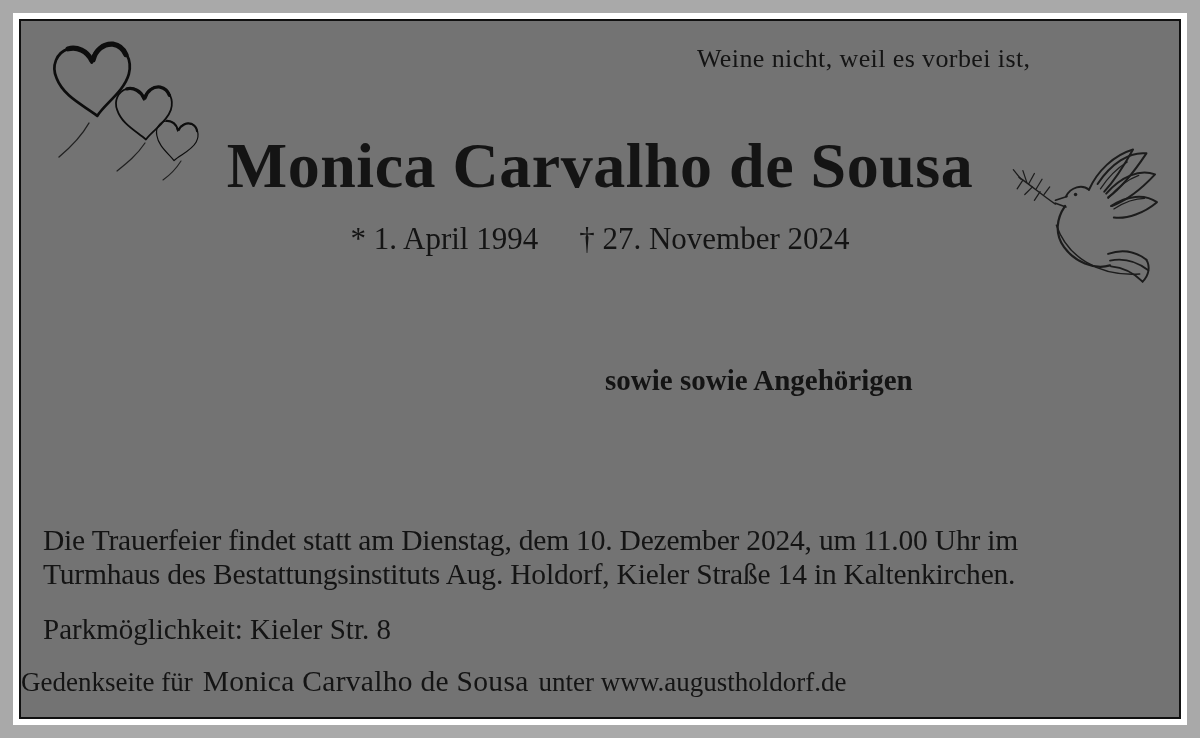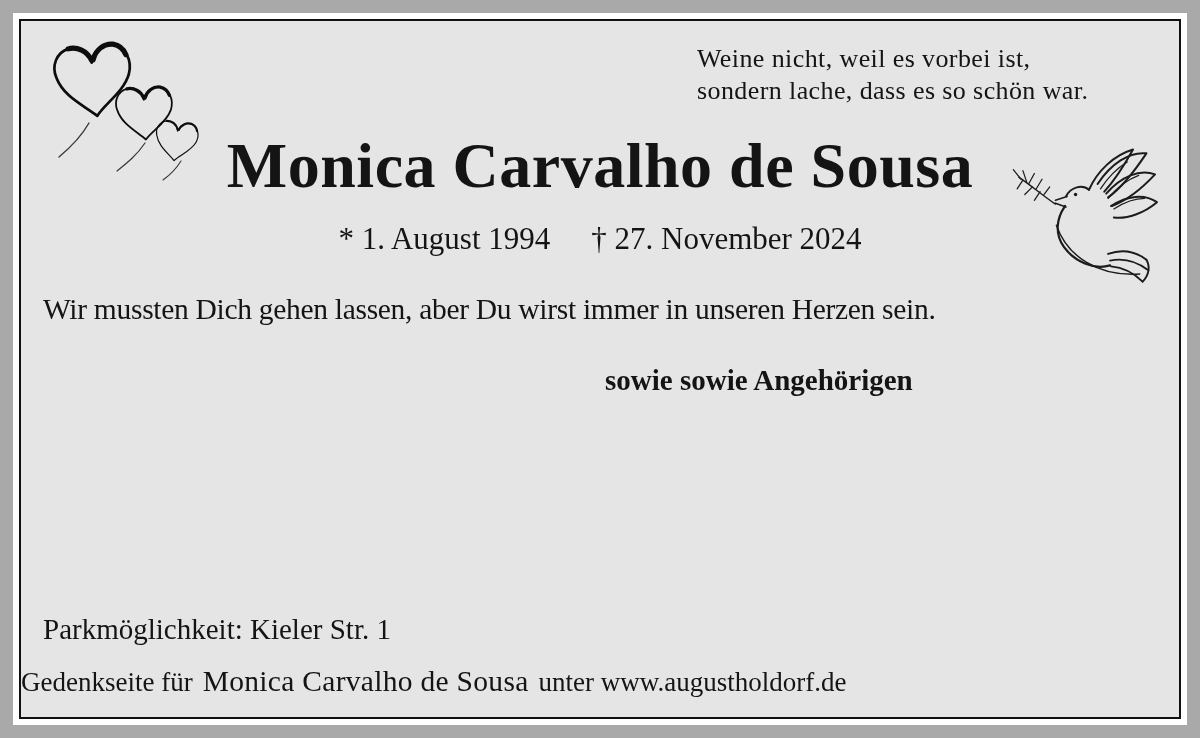--- a/index.html
+++ b/index.html
@@ -17,21 +17,21 @@
     width: 100%;
     height: 100%;
     background: #ffffff;
     padding: 6px;
   }
   .inner {
     width: 100%;
     height: 100%;
     border: 2.5px solid #101010;
     position: relative;
-    background: #e5e5e5;
+    background: #737373;
     overflow: hidden;
   }
 
   .hearts {
     position: absolute;
     left: 14px;
     top: 12px;
     width: 176px;
     height: 152px;
   }
@@ -162,27 +162,26 @@
             <use href="#h-accent" vector-effect="non-scaling-stroke" stroke-width="4.6"></use>
           </g>
           <path stroke-width="1.4" opacity="0.8" d="M54,90 C46,104 36,114 24,124"></path>
           <path stroke-width="1.2" opacity="0.8" d="M110,110 C102,122 92,130 82,138"></path>
           <path stroke-width="1.1" opacity="0.8" d="M146,128 C141,136 135,142 128,147"></path>
         </g>
       </svg>
 
       <div class="quote">
         <div>Weine nicht, weil es vorbei ist,</div>
-        <div>sondern lache, dass es so schön war.</div>
       </div>
 
       <h1 class="name">Monica Carvalho de Sousa</h1>
 
       <div class="dates">
-        <span>* 1. August 1994</span><span class="death">† 27. November 2024</span>
+        <span>* 1. April 1994</span><span class="death">† 27. November 2024</span>
       </div>
 
       <svg class="dove" viewBox="0 0 160 165" aria-hidden="true">
         <g fill="none" stroke="#1c1c1c" stroke-linecap="round" stroke-linejoin="round">
 
           <path stroke-width="1.5" d="M8,40 C20,48 34,60 46,68"></path>
           <path stroke-width="1.3" d="M10,42 L2,32 M12,43 L6,52 M16,45 L12,33 M18,47 L24,36 M22,50 L14,58 M26,52 L32,42 M30,55 L24,64 M34,58 L40,50"></path>
 
           <path stroke-width="1.7" d="M46,64 L58,60 M46,67 L57,71"></path>
 
@@ -202,29 +201,32 @@
 
           <path stroke-width="2" d="M101,120 C115,115 129,117 141,126"></path>
           <path stroke-width="2" d="M103,127 C117,124 131,128 143,137"></path>
           <path stroke-width="2" d="M104,133 C116,134 128,140 137,149"></path>
           <path stroke-width="2" d="M141,126 C145,133 144,142 137,149"></path>
 
           <path stroke-width="1.5" d="M47,90 C58,122 90,144 134,141"></path>
         </g>
       </svg>
 
-      <p class="farewell">Wir mussten Dich gehen lassen, aber Du wirst immer in unseren Herzen sein.</p>
 
       <div class="mourners">
         <div>sowie sowie Angehörigen</div>
       </div>
 
 
-
-      <p class="parking">Parkmöglichkeit: Kieler Str. 1</p>
+      <div class="service">
+        <div>Die Trauerfeier findet statt am Dienstag, dem 10. Dezember 2024, um 11.00 Uhr im</div>
+        <div>Turmhaus des Bestattungsinstituts Aug. Holdorf, Kieler Straße 14 in  Kaltenkirchen.</div>
+      </div>
+
+      <p class="parking">Parkmöglichkeit: Kieler Str. 8</p>
 
       <p class="memorial">
         <span>Gedenkseite für</span><span class="mem-name">Monica Carvalho de Sousa</span><span>unter www.augustholdorf.de</span>
       </p>
 
     </div>
   </div>
 </div>
 
 </body></html>

